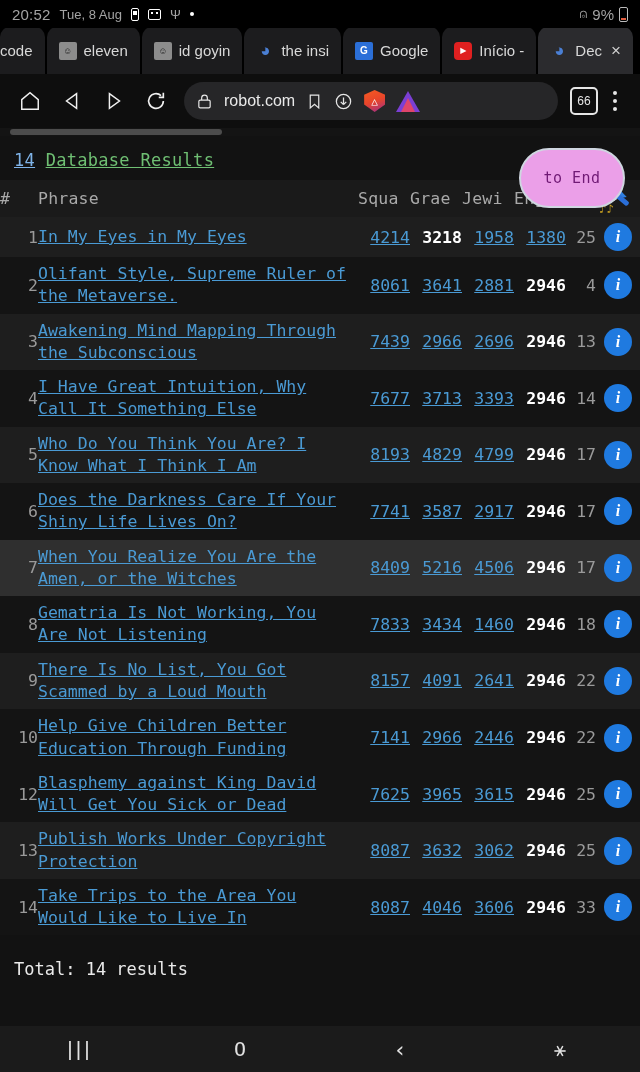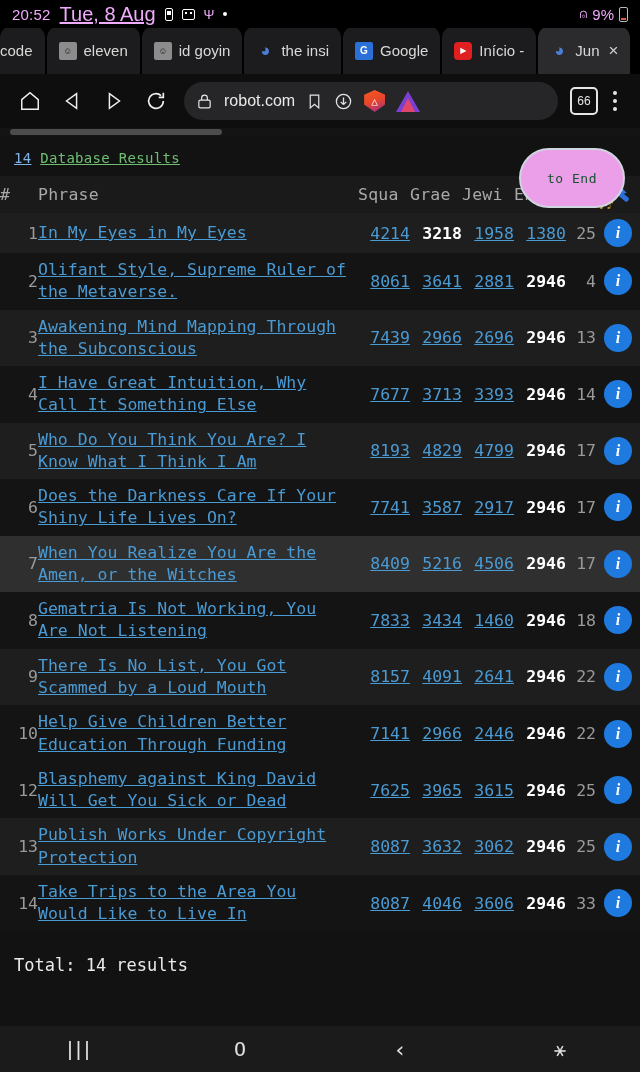--- a/index.html
+++ b/index.html
@@ -15,28 +15,28 @@
     background: #0f0f0f;
     display: flex; flex-direction: column;
   }
 
   
   .statusbar {
     height: 28px; flex: 0 0 28px;
     background: #000;
     display: flex; align-items: center;
     padding: 0 12px;
-    color: #f0abfc;
+    color: #a3a3a3;
     font-family: "Liberation Sans", sans-serif;
     font-size: 15px;
   }
   .sb-left { display: flex; align-items: center; gap: 9px; }
   .sb-right { margin-left: auto; display: flex; align-items: center; gap: 5px; }
   .sb-time { font-size: 15px; letter-spacing: .2px; }
-  .sb-date { font-size: 20px; text-decoration: underline; }
+  .sb-date { font-size: 13px; }
   .sb-ico { display: inline-flex; align-items: center; justify-content: center; }
   .ico-batt-sm { width: 8px; height: 13px; border: 1.5px solid #fff; border-radius: 2px; position: relative; }
   .ico-batt-sm:after { content:""; position:absolute; left:1px; right:1px; top:2px; height:4px; background:#fff;}
   .ico-card { width: 13px; height: 11px; border: 1.5px solid #fff; border-radius: 2px; position: relative;}
   .ico-card:before{content:"";position:absolute;left:2px;top:2px;width:2px;height:2px;background:#fff;}
   .ico-card:after{content:"";position:absolute;right:2px;top:2px;width:2px;height:2px;background:#fff;}
   .ico-usb { font-size: 13px; line-height: 1; }
   .ico-dot { width: 4px; height: 4px; border-radius: 50%; background: #fff; }
   .ico-wifi { font-size: 13px; }
   .sb-pct { font-size: 15px; }
@@ -140,33 +140,33 @@
     height: 8px; background: #141414; position:relative;
   }
   .hscroll-thumb {
     position:absolute; left: 10px; top: 1px; width: 212px; height: 6px;
     background: #4c4c4c; border-radius: 3px;
   }
   .page-inner { padding: 0; position: relative; }
 
   .results-head {
     padding: 14px 14px 10px 14px;
-    font-size: 14px; letter-spacing: .3px;
+    font-size: 17px; letter-spacing: .3px;
   }
   .results-head .num { color: #7fb3e8; text-decoration: underline; }
   .results-head .lbl { color: #6fbf73; text-decoration: underline; }
 
   .to-end {
     position: absolute; right: 15px; top: 12px;
-    background: #eb9fe8; color: #14532d;
+    background: #eb9fe8; color: #701a75;
     border: 2px solid #cfd6e0;
     border-radius: 36px;
     width: 106px; height: 60px;
     display:flex;align-items:center;justify-content:center;
-    font-size: 13px; letter-spacing: .5px;
+    font-size: 15px; letter-spacing: .5px;
     z-index: 5;
   }
 
   table.db { width: 100%; border-collapse: collapse; table-layout: fixed; }
   table.db thead th {
     background: #1a1a1a;
     color: #a9a9a9;
     font-weight: normal;
     font-size: 16.5px;
     text-align: left;
@@ -291,21 +291,21 @@
     <div class="tab">
       <span class="tab-fav fav-g">G</span>
       <span class="tab-title">Google</span>
     </div>
     <div class="tab">
       <span class="tab-fav fav-yt">▶</span>
       <span class="tab-title">Início -</span>
     </div>
     <div class="tab active" style="max-width:96px;">
       <span class="tab-fav fav-spin">◕</span>
-      <span class="tab-title">Jun</span>
+      <span class="tab-title">Dec</span>
       <span class="tab-close">×</span>
     </div>
     <div class="tab-new">+</div>
   </div>
 
   <div class="toolbar">
     <div class="tb-btn">
       <svg width="22" height="22" viewBox="0 0 24 24" fill="none" stroke="#f0f0f0" stroke-width="1.6">
         <path d="M3 10.5 12 3l9 7.5V21H3z"></path>
       </svg>

